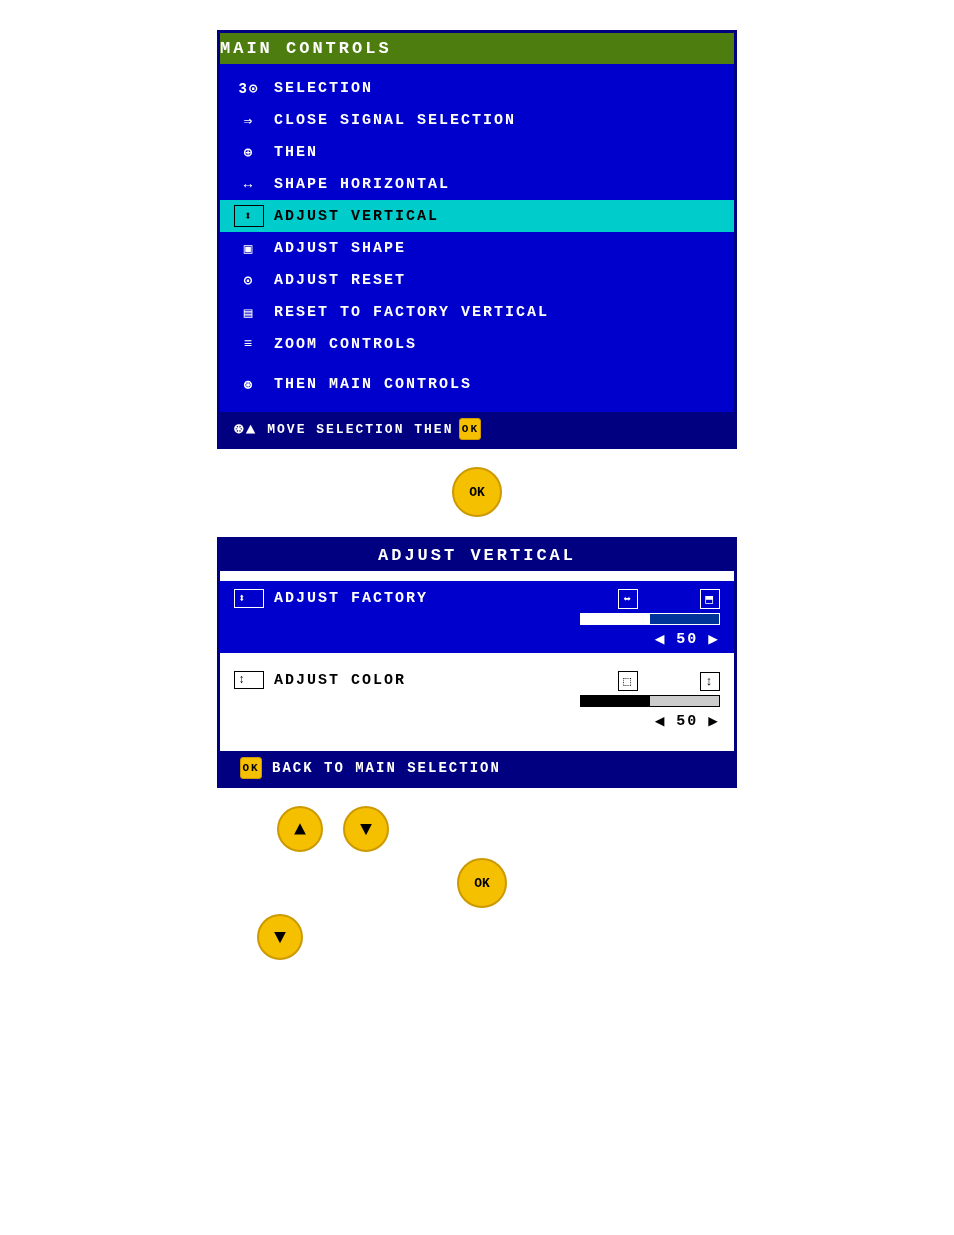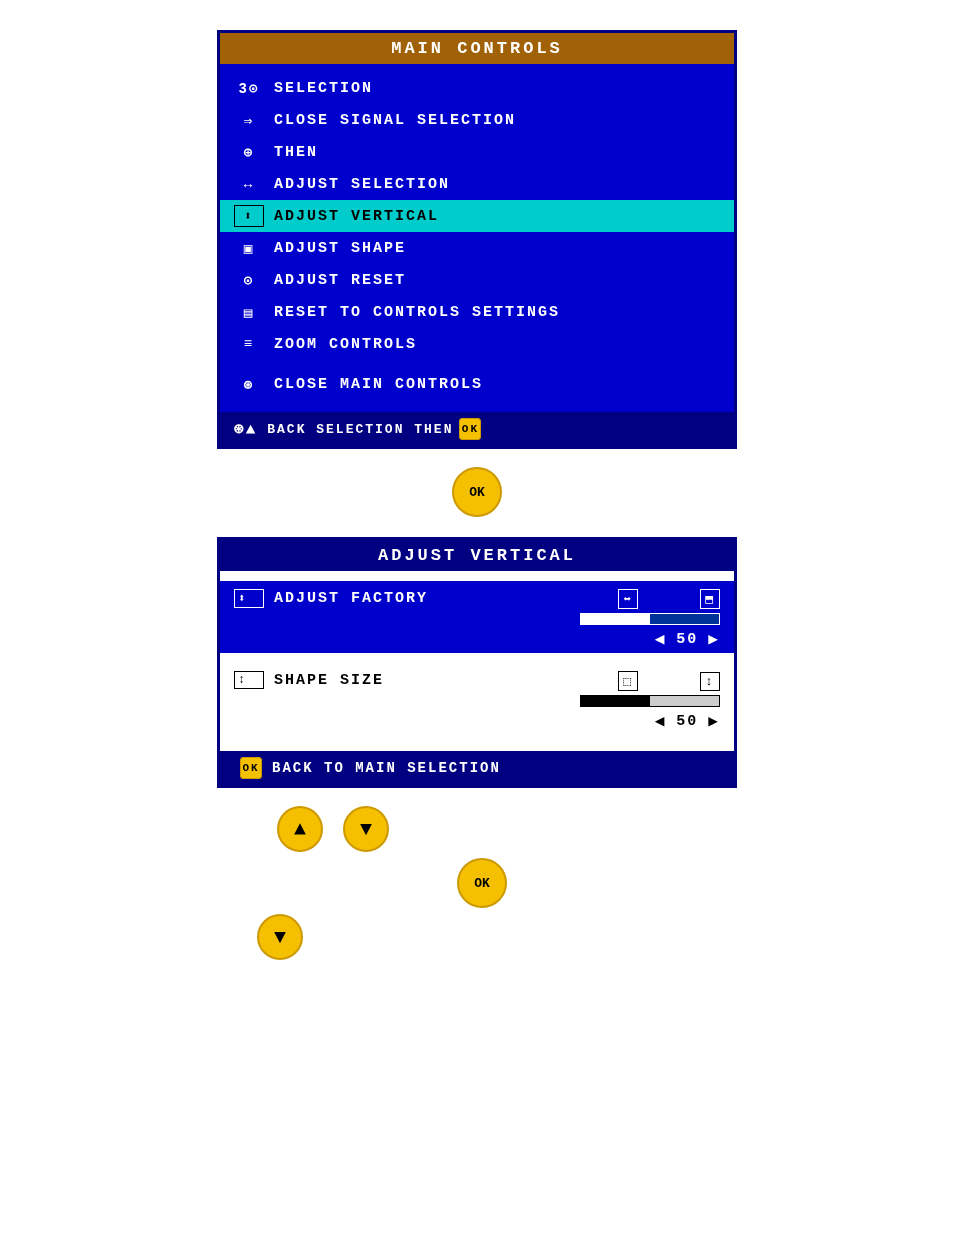--- a/index.html
+++ b/index.html
@@ -17,23 +17,23 @@
 
     
     .main-panel {
       width: 520px;
       border: 3px solid #000080;
       background: #0000cc;
       margin-top: 10px;
     }
 
     .panel-title {
-      background: #a16207;
-      color: #ffffff;
-      text-align: center;
+      background: #4d7c0f;
+      color: #ffffff;
+      text-align: left;
       padding: 6px 0;
       font-size: 17px;
       font-weight: bold;
       letter-spacing: 3px;
     }
 
     .panel-body {
       padding: 8px 0;
     }
 
@@ -362,56 +362,56 @@
     <div class="menu-item">
       <div class="icon">⇒</div>
       <span>CLOSE  SIGNAL  SELECTION</span>
     </div>
     <div class="menu-item">
       <div class="icon">⊕</div>
       <span>THEN</span>
     </div>
     <div class="menu-item">
       <div class="icon">↔</div>
-      <span>ADJUST  SELECTION</span>
+      <span>SHAPE  HORIZONTAL</span>
     </div>
     <div class="menu-item selected">
       <div class="icon" style="border:1.5px solid #000; font-size:13px; padding:1px 3px;">⬍</div>
       <span>ADJUST  VERTICAL</span>
     </div>
     <div class="menu-item">
       <div class="icon">▣</div>
       <span>ADJUST  SHAPE</span>
     </div>
     <div class="menu-item">
       <div class="icon">⊙</div>
       <span>ADJUST  RESET</span>
     </div>
     <div class="menu-item">
       <div class="icon">▤</div>
-      <span>RESET  TO  CONTROLS  SETTINGS</span>
+      <span>RESET  TO  FACTORY  VERTICAL</span>
     </div>
     <div class="menu-item">
       <div class="icon">≡</div>
       <span>ZOOM  CONTROLS</span>
     </div>
 
     <div style="height:8px;"></div>
 
     <div class="menu-item">
       <div class="icon">⊛</div>
-      <span>CLOSE  MAIN  CONTROLS</span>
+      <span>THEN  MAIN  CONTROLS</span>
     </div>
 
     <div style="height:4px;"></div>
   </div>
 
   <div class="panel-footer">
     <span class="footer-icon">⊛▲</span>
-    <span>BACK  SELECTION  THEN</span>
+    <span>MOVE  SELECTION  THEN</span>
     <span class="inline-ok">OK</span>
   </div>
 </div>
 
 <div class="ok-btn">
   <span>OK</span>
 </div>
 
 <div class="adjust-panel">
   <div class="panel-title">ADJUST  VERTICAL</div>
@@ -440,21 +440,21 @@
           <span class="arrow-btn">▶</span>
         </div>
       </div>
     </div>
 
     <div class="adjust-gap"></div>
 
     <div class="adjust-row2">
       <div class="row-label">
         <div class="row-icon" style="border:1.5px solid #000; padding:1px 3px; font-size:12px;">↕</div>
-        <span>SHAPE  SIZE</span>
+        <span>ADJUST  COLOR</span>
       </div>
       <div class="adjust-controls2">
         <div class="adjust-controls2-top">
           <span class="ctrl-icon2" style="border:1px solid #000; padding:1px 4px; font-size:13px;">⬚</span>
           <span style="display:inline-block;width:50px;"></span>
           <span class="ctrl-icon2" style="border:1px solid #000; padding:1px 4px; font-size:13px;">↕</span>
         </div>
         <div class="slider-container">
           <div class="slider-track2">
             <div class="slider-fill2" style="width:50%"></div>

